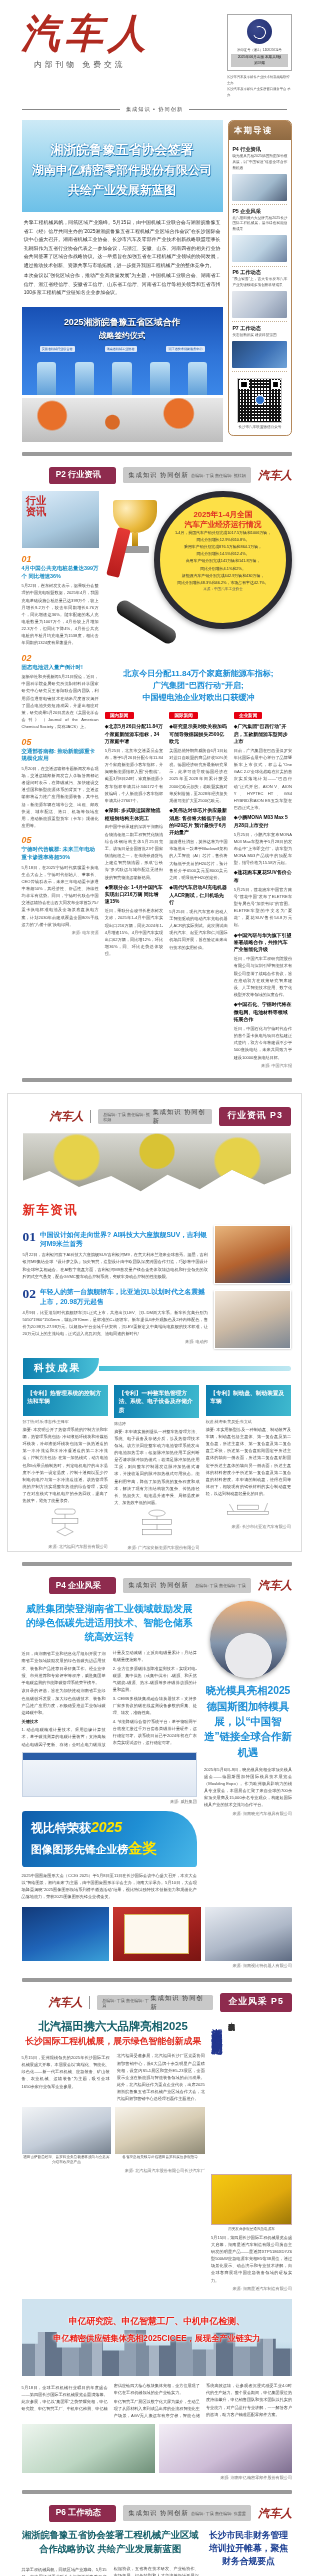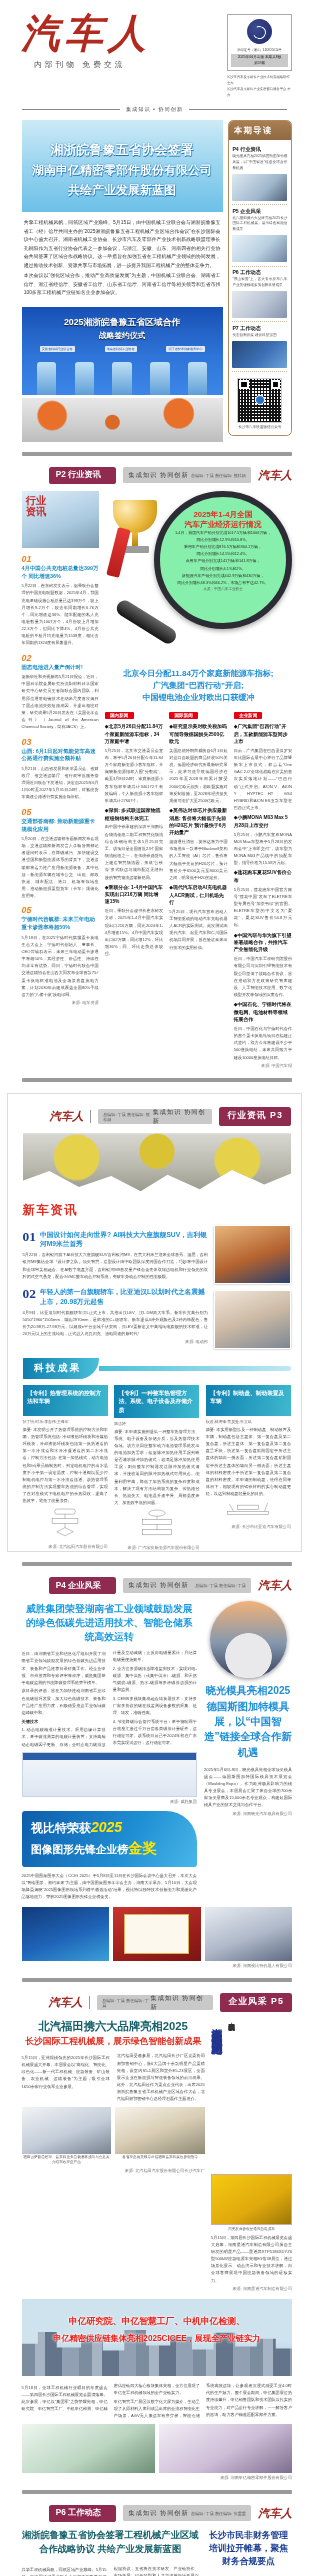--- a/index.html
+++ b/index.html
@@ -86,21 +86,21 @@
   .p2-item{margin-top:6.2px;}
   .p2-num{color:#ef7f1a;font-weight:bold;font-style:italic;font-size:8.8px;}
   .p2-it{color:#1d8fc4;font-weight:bold;font-size:5.4px;line-height:1.45;margin:1px 0;}
   .p2-right{flex:1;}
   .magwrap{position:relative;height:170px;}
   .trophy{position:absolute;left:3.1px;top:9.3px;width:54px;height:103px;}
   .t-cup{width:44px;height:33px;margin:0 auto;background:radial-gradient(circle at 30% 25%,#ffeebc,#e9b83a 55%,#b8860b);border-radius:3.1px 3.1px 21.6px 21.6px;}
   .t-stem{width:6.2px;height:13.4px;margin:0 auto;background:linear-gradient(#e9b83a,#b8860b);}
   .t-base{width:29px;height:6.2px;margin:0 auto;background:#9c9c9c;border-radius:1px;}
   .t-rib{position:absolute;left:4.1px;top:28px;width:13.4px;height:49px;background:linear-gradient(#e53935,#b71c1c);transform:rotate(14deg);border-radius:2.1px;}
-  .mag{position:absolute;right:0;top:0;width:138px;height:138px;border-radius:50%;background:#86efac;
+  .mag{position:absolute;right:0;top:0;width:138px;height:138px;border-radius:50%;background:#fde047;
     border:6.2px solid #2c2c34;box-shadow:0 2.1px 5.2px rgba(0,0,0,.35);padding:13.4px 8.2px 0;box-sizing:border-box;text-align:center;}
   .mag-handle{position:absolute;right:112px;top:123px;width:67px;height:15.5px;border-radius:8.2px;
     background:linear-gradient(#6a6a6a,#141414);transform:rotate(32deg);}
   .mag-t{color:#e03024;font-weight:bold;font-size:7.7px;line-height:1.25;}
   .mag-l{font-size:3.9px;color:#333;line-height:1.8;}
   .mag-src{font-size:3.6px;color:#555;margin-top:1.5px;}
   .p2-blue{margin:7.2px 0 5.2px;text-align:center;}
   .p2-blue div{color:#1d8fd6;font-weight:bold;font-size:8px;line-height:1.5;}
   .newslab{display:inline-block;background:#e60012;color:#fff;font-size:4.6px;font-weight:bold;padding:1px 5.2px;border-radius:1px;margin:3.1px 0 1px;}
   .art-t{font-size:4.9px;font-weight:bold;color:#111;line-height:1.5;margin:3.1px 0 1px;}
@@ -297,25 +297,20 @@
         <div class="p2-num">01</div>
         <div class="p2-it">4月中国公共充电桩总量达399万个 同比增速36%</div>
         <p class="bt">5月22日，崔东树发文表示，据乘联分会整理的中国充电联盟数据，2025年4月，我国充电基础设施公桩总量已达399万个，较上月增长9.2万个，较去年同期增长6.76万个，同比增速达36%。随车配建的私人充电桩数量为1007万个，4月份较上月增加22.3万个，但同比下降4%。4月份公共充电桩的单桩月均充电量为1538度，相比去年同期的1324度有显著提升。</p>
       </div>
       <div class="p2-item">
         <div class="p2-num">02</div>
         <div class="p2-it">固态电池进入量产倒计时!</div>
         <p class="bt">据新华社和央视新闻5月21日报道，近日，中国科学院金属研究所沈阳材料科学国家研究中心研究员王春阳联合国内团队，利用原位透射电镜技术在纳米尺度首次揭开了固态电池失效短路成因，并提出相应对策，研究成果5月20日发表在《美国化学会会刊》（Journal of the American Chemical Society，简称JACS）上。</p>
       </div>
       <div class="p2-item">
-        <div class="p2-num">03</div>
-        <div class="p2-it">山西: 6月1日起对氢能货车高速公路通行费实施全额补贴</div>
-        <p class="bt">5月21日，山西省发展和改革委员会、省财政厅、省交通运输厅、省行政审批服务管理局近日联合下发通知，决定自2025年6月1日0时至2027年5月31日24时，对氢能货车高速公路通行费实施全额补贴。</p>
-      </div>
-      <div class="p2-item">
         <div class="p2-num">05</div>
         <div class="p2-it">交通部答南都: 推动新能源重卡规模化应用</div>
         <p class="bt">5月20日，在交通运输部专题新闻发布会现场，交通运输部新闻发言人李颖答南都记者提问时表示，在降碳减污、加快建设交通强国和新型能源体系的背景下，交通运输部将着力推广应用新能源装备，其中包括：新能源车辆在城市公交、出租、邮政快递、城市配送、港口、机场等领域应用，推动新能源重型货车（卡车）规模化应用等。</p>
       </div>
       <div class="p2-item">
         <div class="p2-num">05</div>
         <div class="p2-it">宁德时代曾毓群: 未来三年电动重卡渗透率将超50%</div>
         <p class="bt">5月18日，在2025宁德时代骐骥重卡换电生态大会上，宁德时代创始人、董事长、CEO曾毓群表示，未来三年电动重卡渗透率将超50%，其经济性、舒适性、持续性均非常有优势。同日，宁德时代联合中国交通运输协会在山西大同发布全球首款75#重卡换电标准电池及全场景底盘换电方案，计划2030年前建成覆盖全国80%干线运力的“八横十纵”换电绿网。</p>
       </div>
       <div class="src">来源: 电车资源</div>

